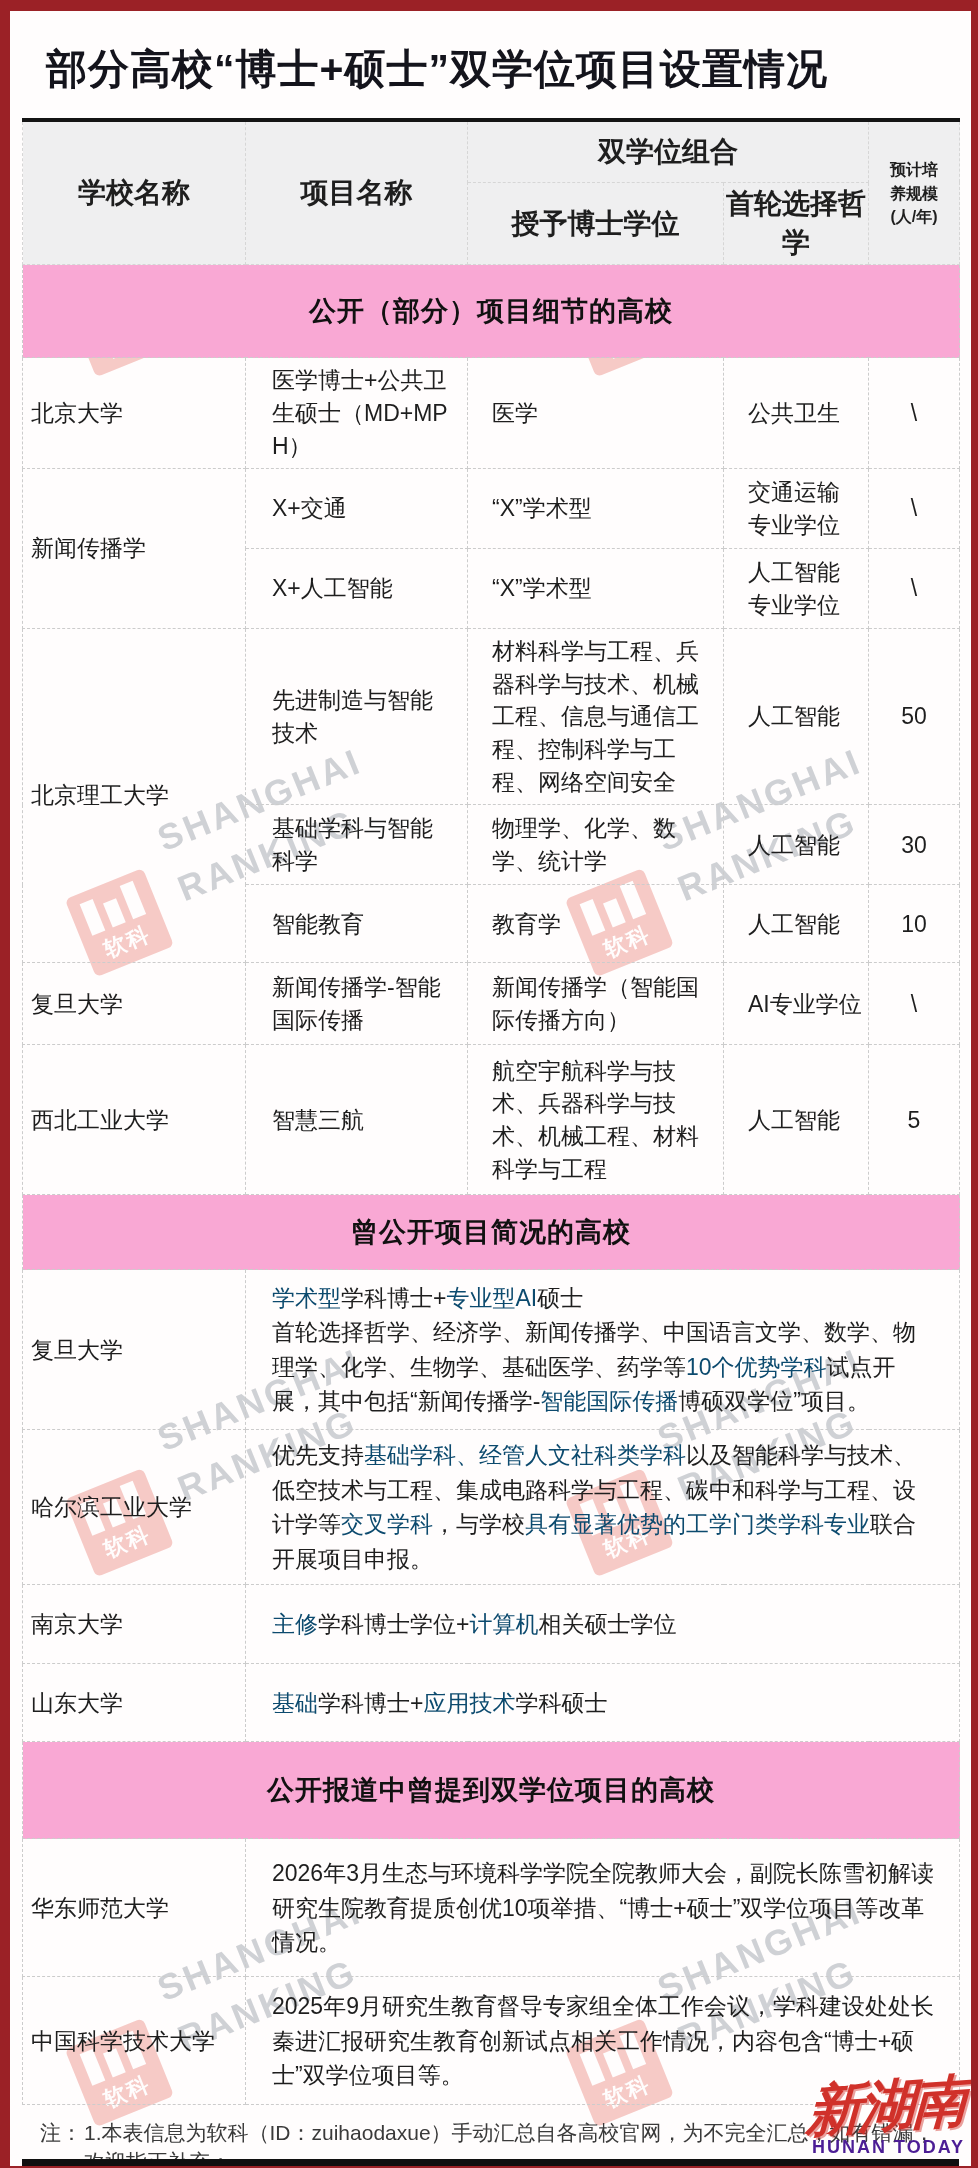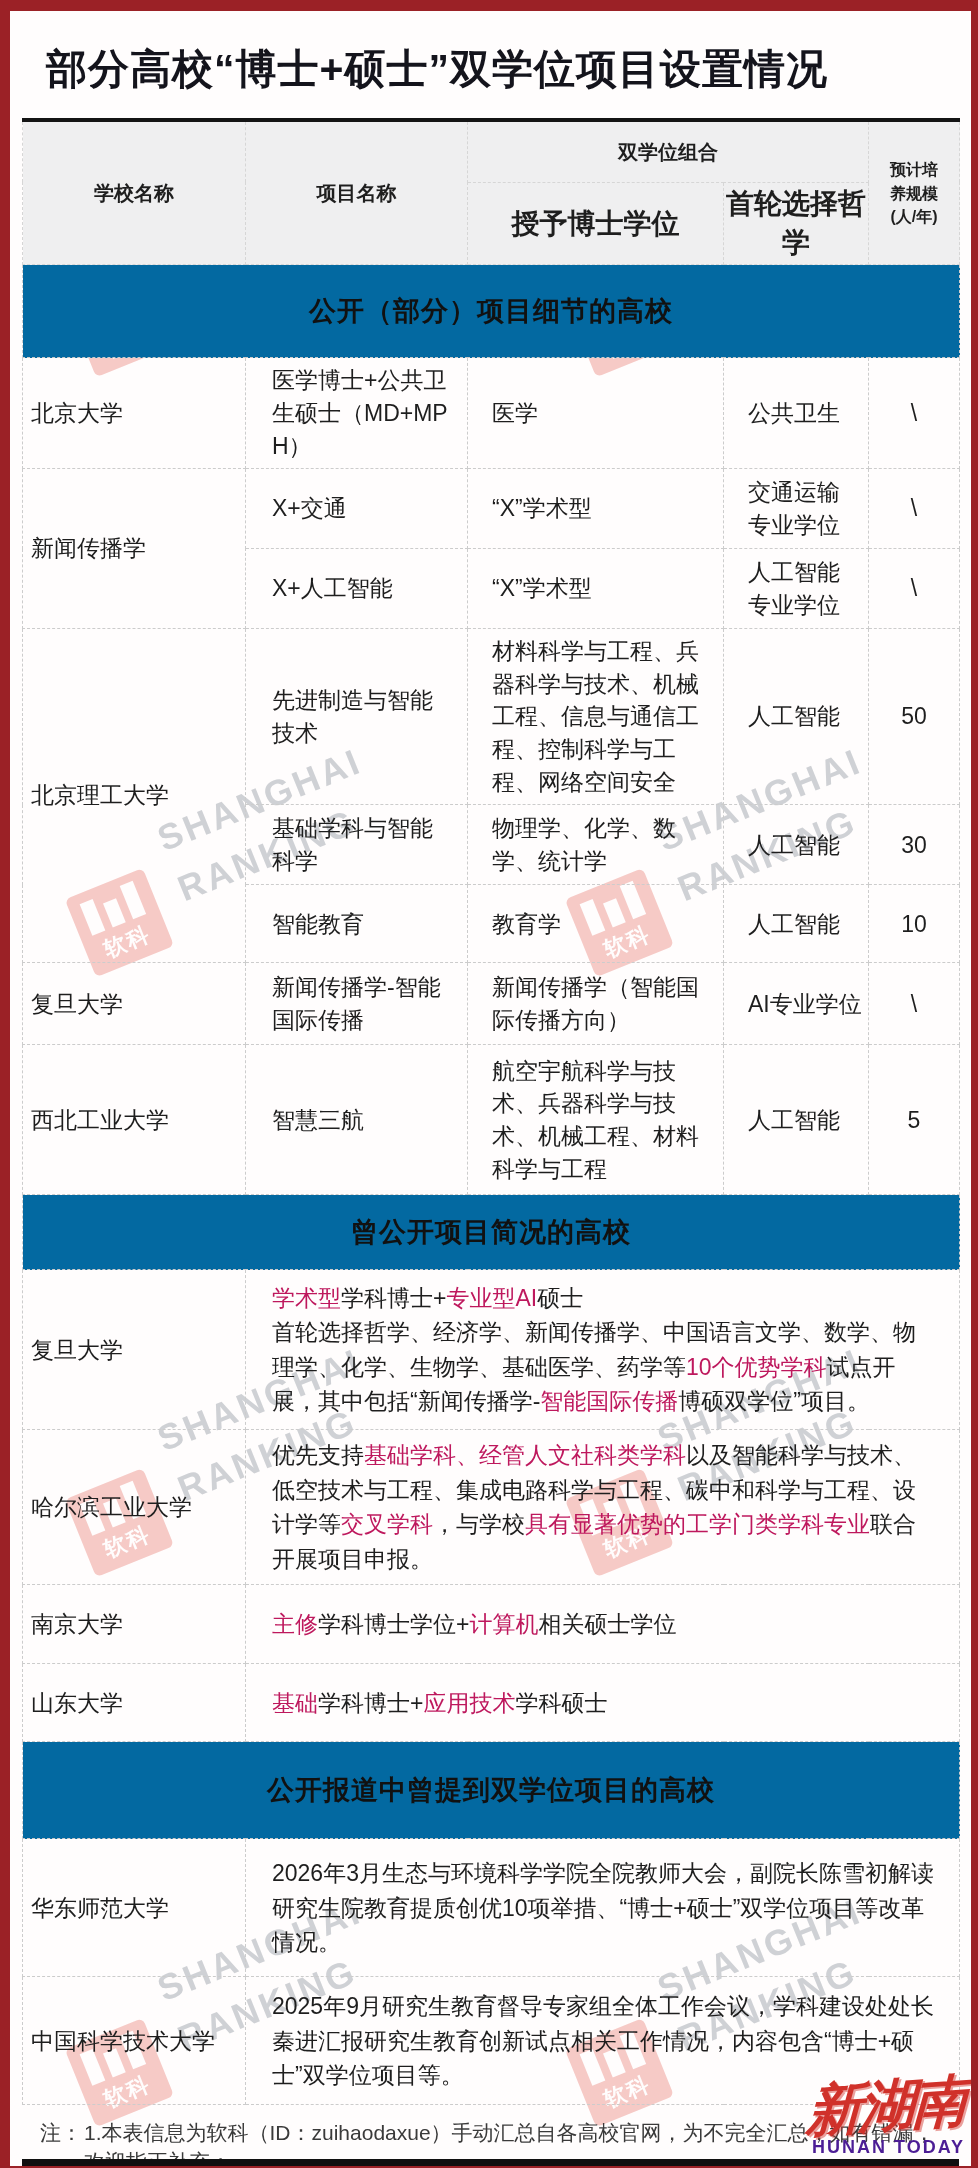--- a/index.html
+++ b/index.html
@@ -37,33 +37,33 @@
     border-collapse:collapse;table-layout:fixed;
     width:937px;margin:24px 0 0 12px;
     border-top:4px solid #141414;
   }
   .tbl td,.tbl th{
     border:1px dashed #ccc;
     font-weight:normal;color:#1e1e1e;font-size:23px;line-height:1.42;
     vertical-align:middle;box-sizing:border-box;
   }
   .tbl thead th{background:#efeff0;font-weight:800;text-align:center;border-color:#d6d6d6;}
-  th.th-main{font-size:20px;}
+  th.th-main{font-size:28px;}
   th.th-sub{font-size:28px;}
   th.th-scale{font-size:16px;white-space:pre-line;line-height:1.45;padding:2px;}
   td.band{
-    text-align:center;font-weight:800;font-size:27px;color:#111;letter-spacing:1px;background:#0369a1;
+    text-align:center;font-weight:800;font-size:27px;color:#111;letter-spacing:1px;background:#f9a8d4;
   }
   td.school{padding:6px 18px 6px 8px;word-break:break-all;}
   td.project{padding:6px 14px 6px 26px;word-break:break-all;}
   td.doctor{padding:6px 14px 6px 24px;word-break:break-all;}
   td.master{padding:6px 6px 6px 24px;word-break:break-all;}
   td.scale{text-align:center;padding:4px;}
   td.para{padding:8px 22px 8px 26px;word-break:break-all;line-height:1.5;}
-  .red{color:#be185d;margin-top:25px;}
+  .red{color:#0c4a6e;margin-top:25px;}
   .segline{display:block;}
   
   .notes{
     position:relative;z-index:2;margin:14px 24px 0 30px;
     font-size:21px;color:#3a3a3a;line-height:1.34;
   }
   .note-row{display:flex;}
   .note-label{flex:0 0 44px;}
   .note-text{flex:1;}
   .note2{margin-left:22px;margin-top:2px;}

